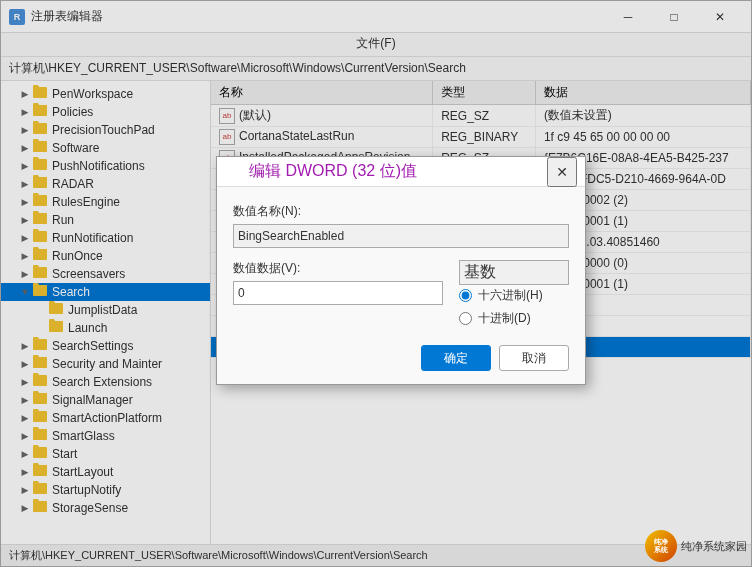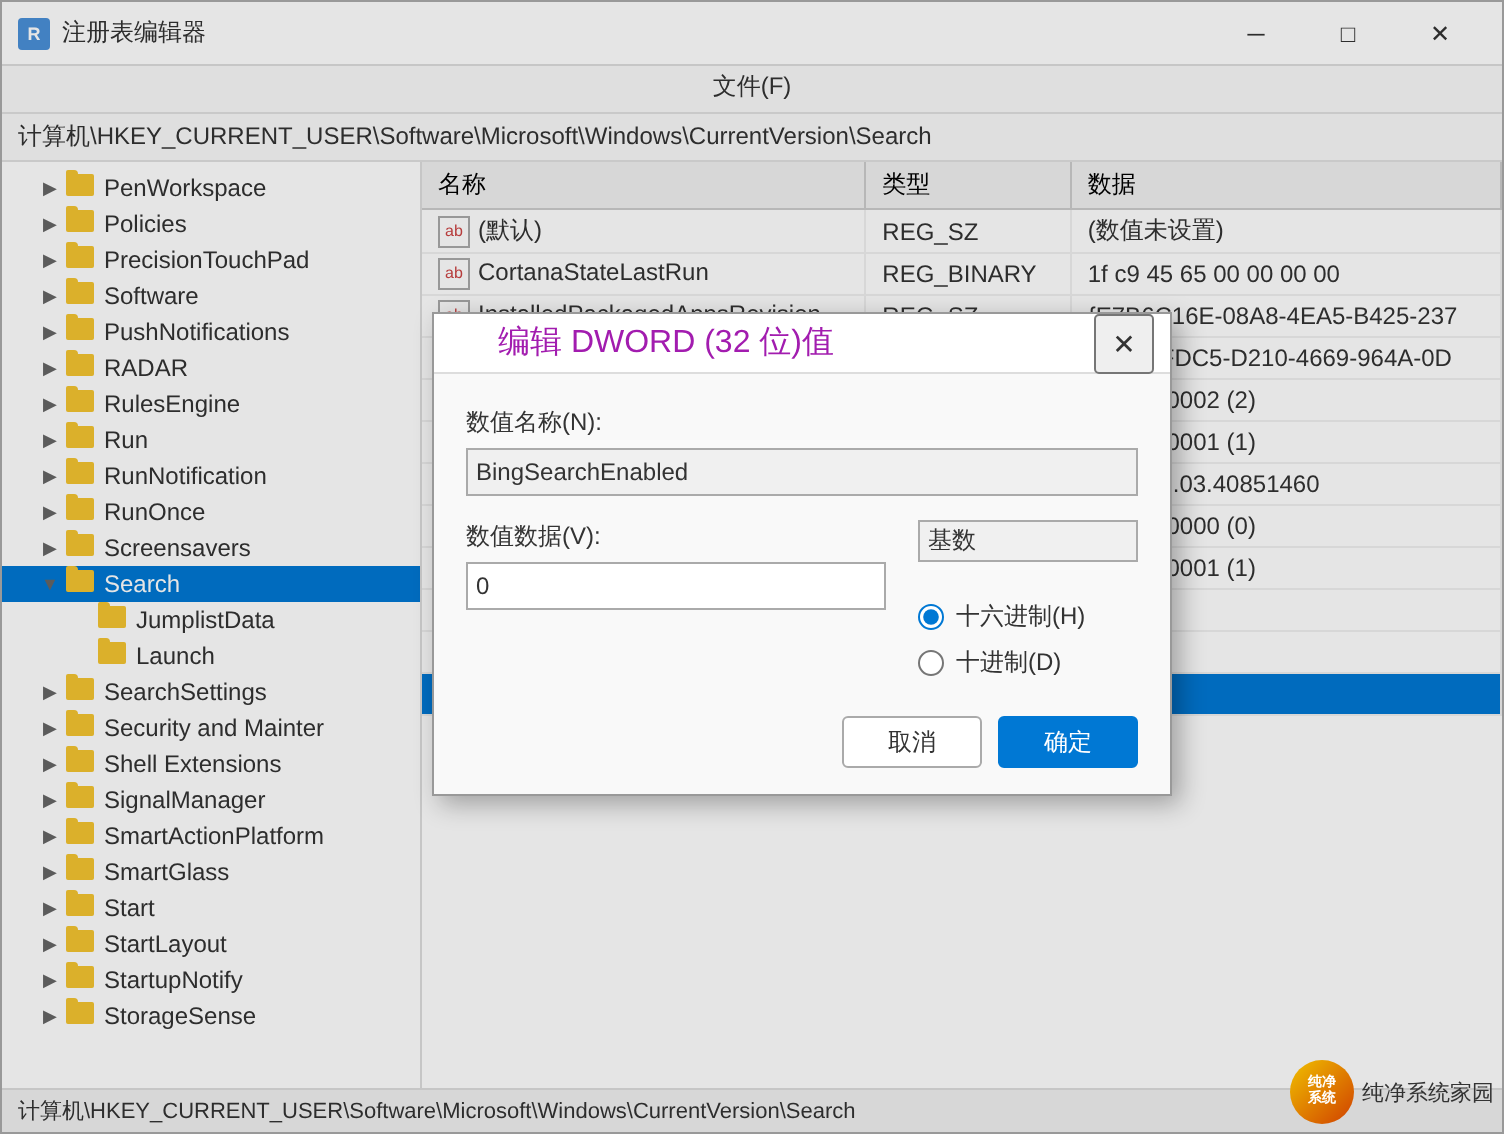--- a/index.html
+++ b/index.html
@@ -295,23 +295,23 @@
       justify-content: flex-end;
     }
     .dialog-value-section {
       flex: 1;
     }
     .dialog-base-section {
       width: 110px;
       flex-shrink: 0;
     }
     .dialog-base-section .base-title {
-      font-size: 12px;
-      color: #333;
-      margin-bottom: 19px;
+      font-size: 16px;
+      color: #333;
+      margin-bottom: 2px;
       font-weight: normal;
       border: 1px solid #aaa;
       padding: 1px 4px;
       background: #f0f0f0;
     }
     .radio-item {
       display: flex;
       align-items: center;
       margin-bottom: 6px;
       font-size: 12px;
@@ -506,21 +506,21 @@
         <div class="tree-item">
           <span class="tree-indent"></span>
           <span class="tree-expand">▶</span>
           <span class="tree-folder-icon"><span class="folder-yellow"></span></span>
           <span class="tree-label">Security and Mainter</span>
         </div>
         <div class="tree-item">
           <span class="tree-indent"></span>
           <span class="tree-expand">▶</span>
           <span class="tree-folder-icon"><span class="folder-yellow"></span></span>
-          <span class="tree-label">Shell Extensions</span>
+          <span class="tree-label">Search Extensions</span>
         </div>
         <div class="tree-item">
           <span class="tree-indent"></span>
           <span class="tree-expand">▶</span>
           <span class="tree-folder-icon"><span class="folder-yellow"></span></span>
           <span class="tree-label">SignalManager</span>
         </div>
         <div class="tree-item">
           <span class="tree-indent"></span>
           <span class="tree-expand">▶</span>
@@ -670,22 +670,22 @@
               <label for="radio-hex">十六进制(H)</label>
             </div>
             <div class="radio-item">
               <input type="radio" name="base" id="radio-dec" style="">
               <label for="radio-dec">十进制(D)</label>
             </div>
           </div>
         </div>
 
         <div class="dialog-buttons">
+          <button class="dialog-btn primary">确定</button>
           <button class="dialog-btn">取消</button>
-          <button class="dialog-btn primary">确定</button>
         </div>
       </div>
     </div>
   </div>
 
   <div class="watermark">
     <div class="watermark-badge">
       <span style="font-size:7px; line-height:1.1; text-align:center;">纯净<br>系统</span>
     </div>
     <span class="watermark-text">纯净系统家园</span>

